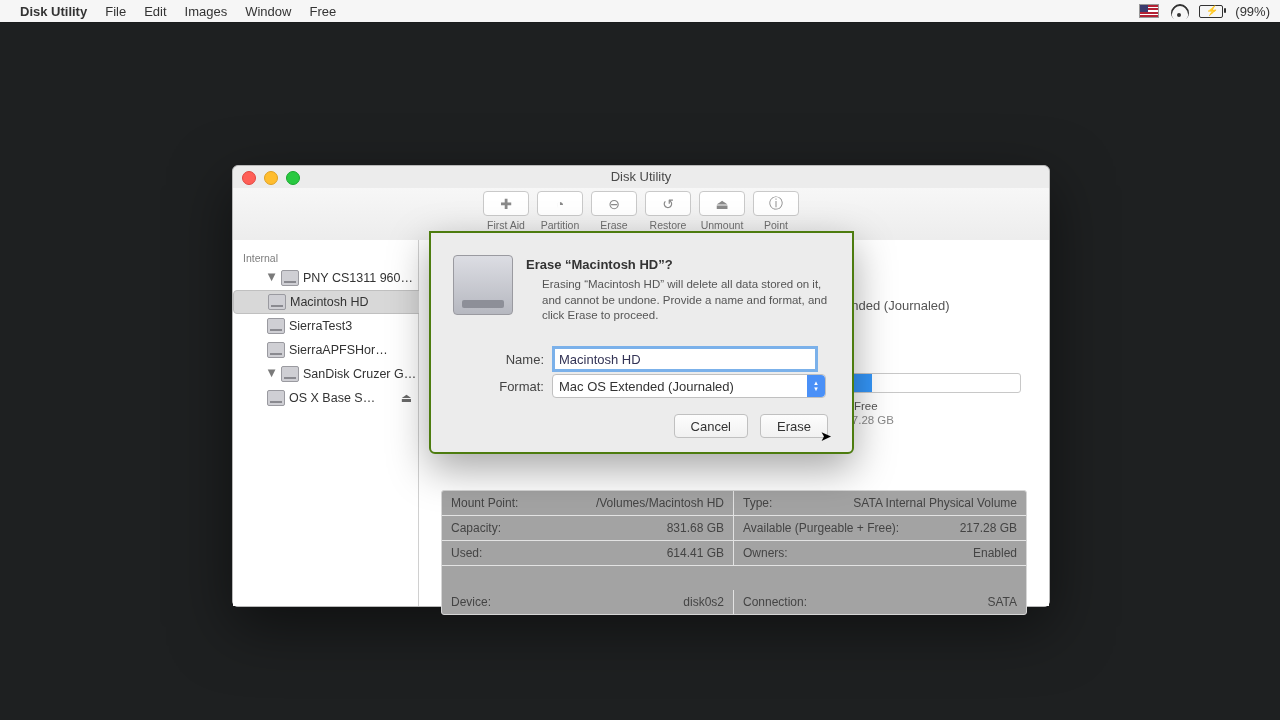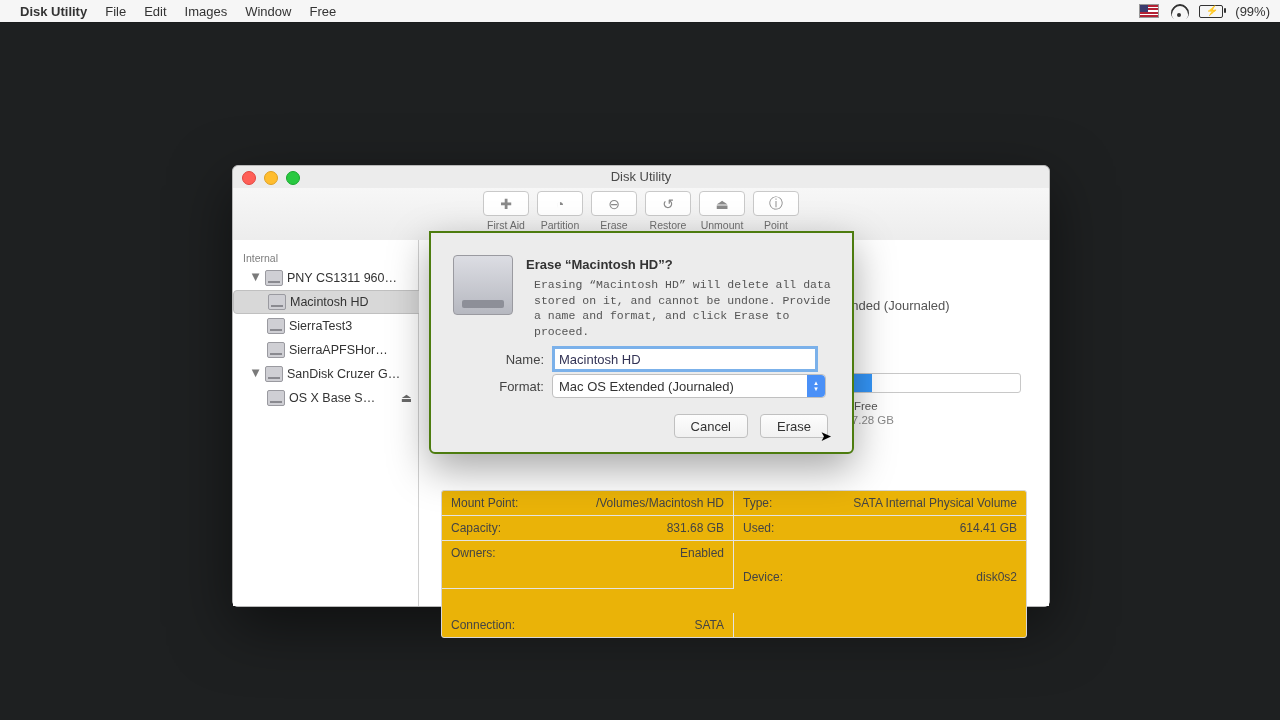--- a/index.html
+++ b/index.html
@@ -28,49 +28,49 @@
   .tl.green{background:#28c940;border:1px solid #17a82d;}
   .toolbar{height:52px;background:linear-gradient(#f7f7f7,#ececec);border-bottom:1px solid #b5b5b5;display:flex;justify-content:center;align-items:flex-start;padding-top:3px;gap:6px;}
   .tbtn{width:48px;text-align:center;}
   .tbtn .box{width:44px;height:23px;background:#fff;border:1px solid #c9c9c9;border-radius:4px;margin:0 auto 3px;display:flex;align-items:center;justify-content:center;color:#8a8a8a;font-size:14px;}
   .tbtn .lbl{font-size:10.5px;color:#6f6f6f;}
   .body{position:absolute;top:74px;left:0;right:0;bottom:0;display:flex;}
   .sidebar{width:185px;background:#ffffff;border-right:1px solid #d0d0d0;padding-top:6px;}
   .shead{font-size:10.5px;color:#7d7d7d;padding:6px 10px 2px;}
   .srow{display:flex;align-items:center;height:24px;padding-left:10px;gap:4px;}
   .srow.indent{padding-left:34px;}
-  .srow.indent0{padding-left:18px;}
+  .srow.indent0{padding-left:18px;margin-left:16px;}
   .srow.sel{background:#d8d8d8;}
   .disc{font-size:10px;color:#7a7a7a;transform:rotate(90deg);display:inline-block;width:10px}
   .hdd{width:16px;height:14px;background:#cfcfd4;border:1px solid #9a9aa0;border-radius:2px;display:inline-block;position:relative;}
   .hdd::after{content:"";position:absolute;left:2px;right:2px;bottom:2px;height:2px;background:#8a8a90;}
   .srow .txt{font-size:12.5px;color:#333;white-space:nowrap;overflow:hidden;text-overflow:ellipsis;flex:1}
   .eject{font-size:12px;color:#6a6a6a;margin-right:6px;}
   .content{flex:1;background:#fff;position:relative;}
   
   .usage{position:absolute;left:32px;top:133px;width:568px;height:18px;border:1px solid #c8c8c8;border-radius:3px;background:#fff;overflow:hidden;}
   .usage .used{height:100%;background:#3496f9;width:74%;}
   .legend{position:absolute;left:420px;top:160px;font-size:11.5px;color:#555;}
   .legend .dot{display:inline-block;width:9px;height:9px;border-radius:2px;background:#fff;border:1px solid #bbb;margin-right:4px;vertical-align:middle;}
   .legend .sub{color:#888;margin-top:2px;}
   
   .fmtTxt{position:absolute;left:415px;top:58px;font-size:13px;color:#555;}
   
-  .tbl{position:absolute;left:22px;right:22px;top:250px;border:1px solid #d6d6d6;border-radius:3px;background:#eab308;display:grid;grid-template-columns:1fr 1fr;}
+  .tbl{position:absolute;left:22px;right:22px;top:250px;border:1px solid #d6d6d6;border-radius:3px;background:#a3a3a3;display:grid;grid-template-columns:1fr 1fr;}
   .cell{display:flex;justify-content:space-between;padding:5px 9px;font-size:12px;border-bottom:1px solid #e3e3e3;}
   .cell:nth-child(odd){border-right:1px solid #e3e3e3;}
   .cell .k{color:#444;}
   .cell .v{color:#444;}
   .cell.last{border-bottom:none;margin-top:24px;}
   
   .dialog{position:absolute;left:429px;top:231px;width:421px;height:219px;background:#ececec;border:2px solid #4d7c0f;border-radius:0 0 6px 6px;box-shadow:0 15px 40px rgba(0,0,0,.35);}
   .dialog .icon{position:absolute;left:22px;top:22px;width:58px;height:58px;background:linear-gradient(#dcdde3,#b6b8c0);border-radius:4px;border:1px solid #9a9aa0;}
   .dialog .icon::after{content:"";position:absolute;left:8px;right:8px;bottom:6px;height:8px;background:#8d8f98;border-radius:2px;}
   .dialog .dtitle{position:absolute;left:95px;top:24px;font-size:13px;font-weight:600;color:#333;}
-  .dialog .ddesc{position:absolute;left:103px;top:44px;right:18px;font-size:11.5px;color:#555;line-height:1.35;font-family:Liberation Mono, monospace;}
+  .dialog .ddesc{position:absolute;left:111px;top:44px;right:18px;font-size:11.5px;color:#555;line-height:1.35;}
   .formrow{position:absolute;left:58px;display:flex;align-items:center;font-size:13px;}
   .formrow.r1{top:113px;}
   .formrow.r2{top:141px;}
   .formrow label{width:55px;text-align:right;margin-right:8px;color:#444;}
   .txtin{width:252px;height:20px;border:3px solid #7bb1ea;border-radius:0;background:#fff;padding:0 4px;font-size:13px;color:#335;}
   .txtin::selection{background:#b4d7fe;}
   .sel{width:260px;height:22px;border:1px solid #c0c0c0;border-radius:4px;background:#fff;display:flex;align-items:center;padding:0 6px;position:relative;font-size:13px;}
   .sel .chev{position:absolute;right:0;top:0;width:18px;height:100%;background:#4a90f7;border-radius:0 4px 4px 0;color:#fff;display:flex;flex-direction:column;align-items:center;justify-content:center;font-size:7px;line-height:6px;}
   .dbtn{position:absolute;bottom:14px;height:22px;padding:0 16px;border:1px solid #c0c0c0;border-radius:4px;background:linear-gradient(#fdfdfd,#f1f1f1);font-size:13px;color:#333;display:flex;align-items:center;}
   .dbtn.cancel{right:104px;}
@@ -181,20 +181,24 @@
           </div>
         <div class="cell">
             <span class="k">Type:</span>
             <span class="v">SATA Internal Physical Volume</span>
           </div>
         <div class="cell">
             <span class="k">Capacity:</span>
             <span class="v">831.68 GB</span>
           </div>
         <div class="cell">
+            <span class="k">Available (Purgeable + Free):</span>
+            <span class="v">217.28 GB</span>
+          </div>
+        <div class="cell">
             <span class="k">Used:</span>
             <span class="v">614.41 GB</span>
           </div>
         <div class="cell">
             <span class="k">Owners:</span>
             <span class="v">Enabled</span>
           </div>
         <div class="cell last">
             <span class="k">Device:</span>
             <span class="v">disk0s2</span>

